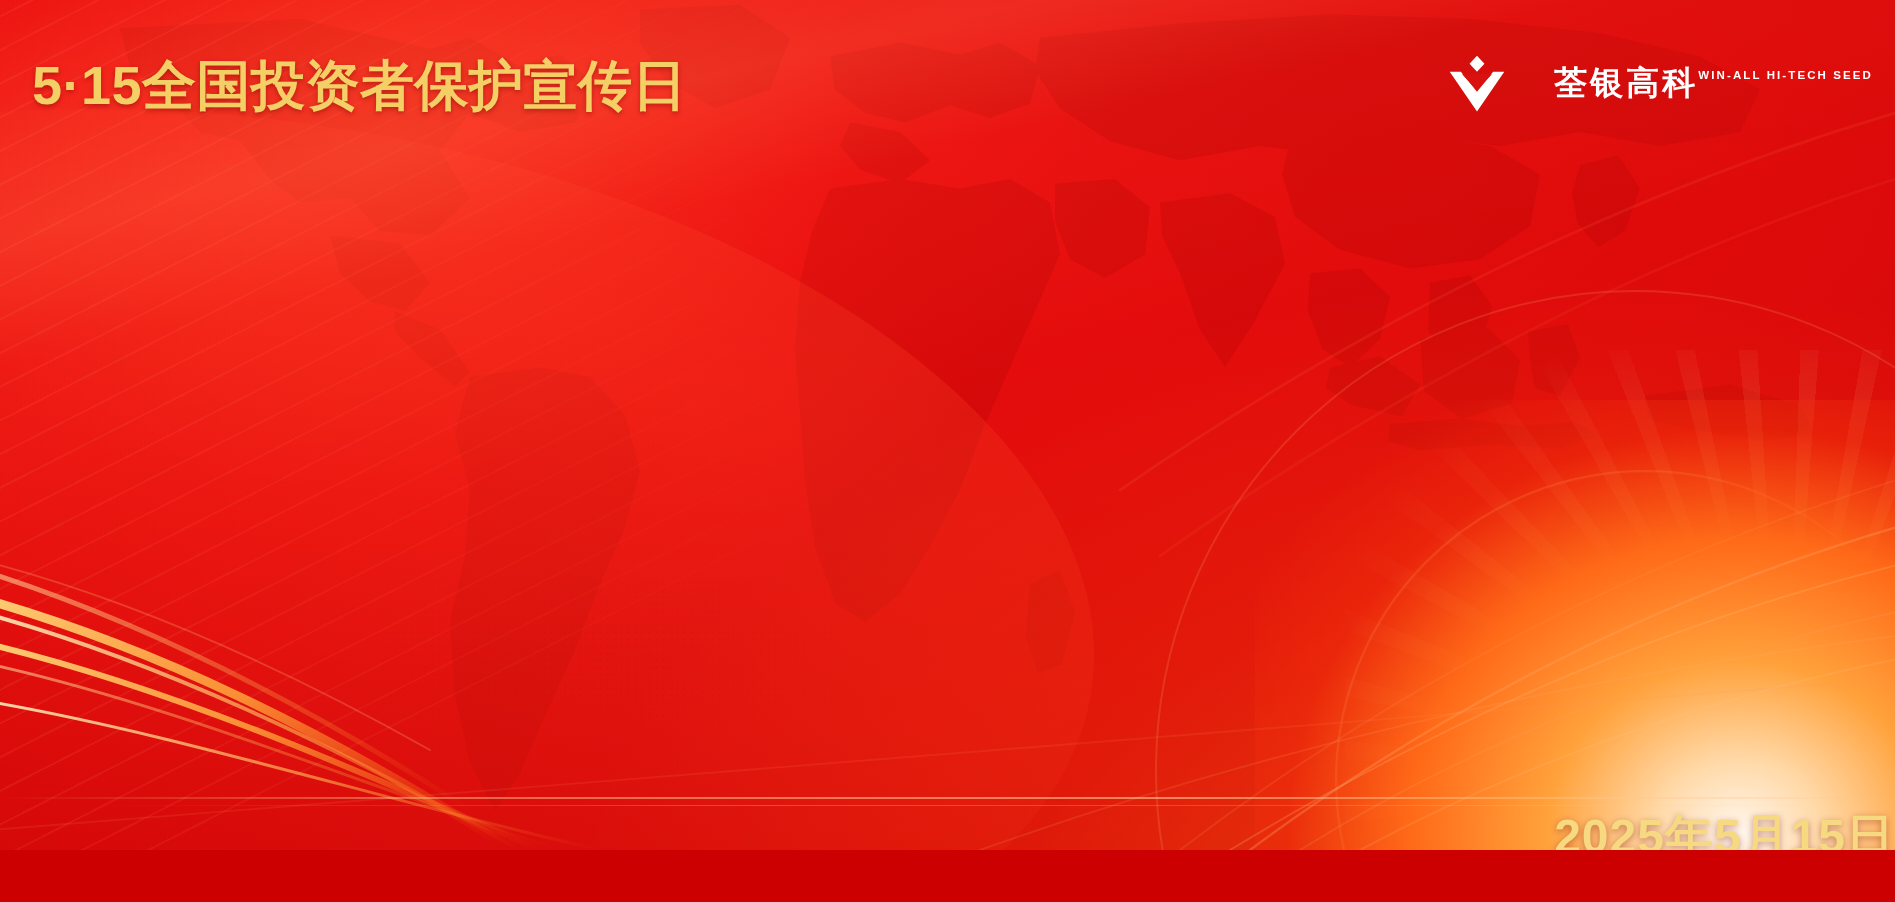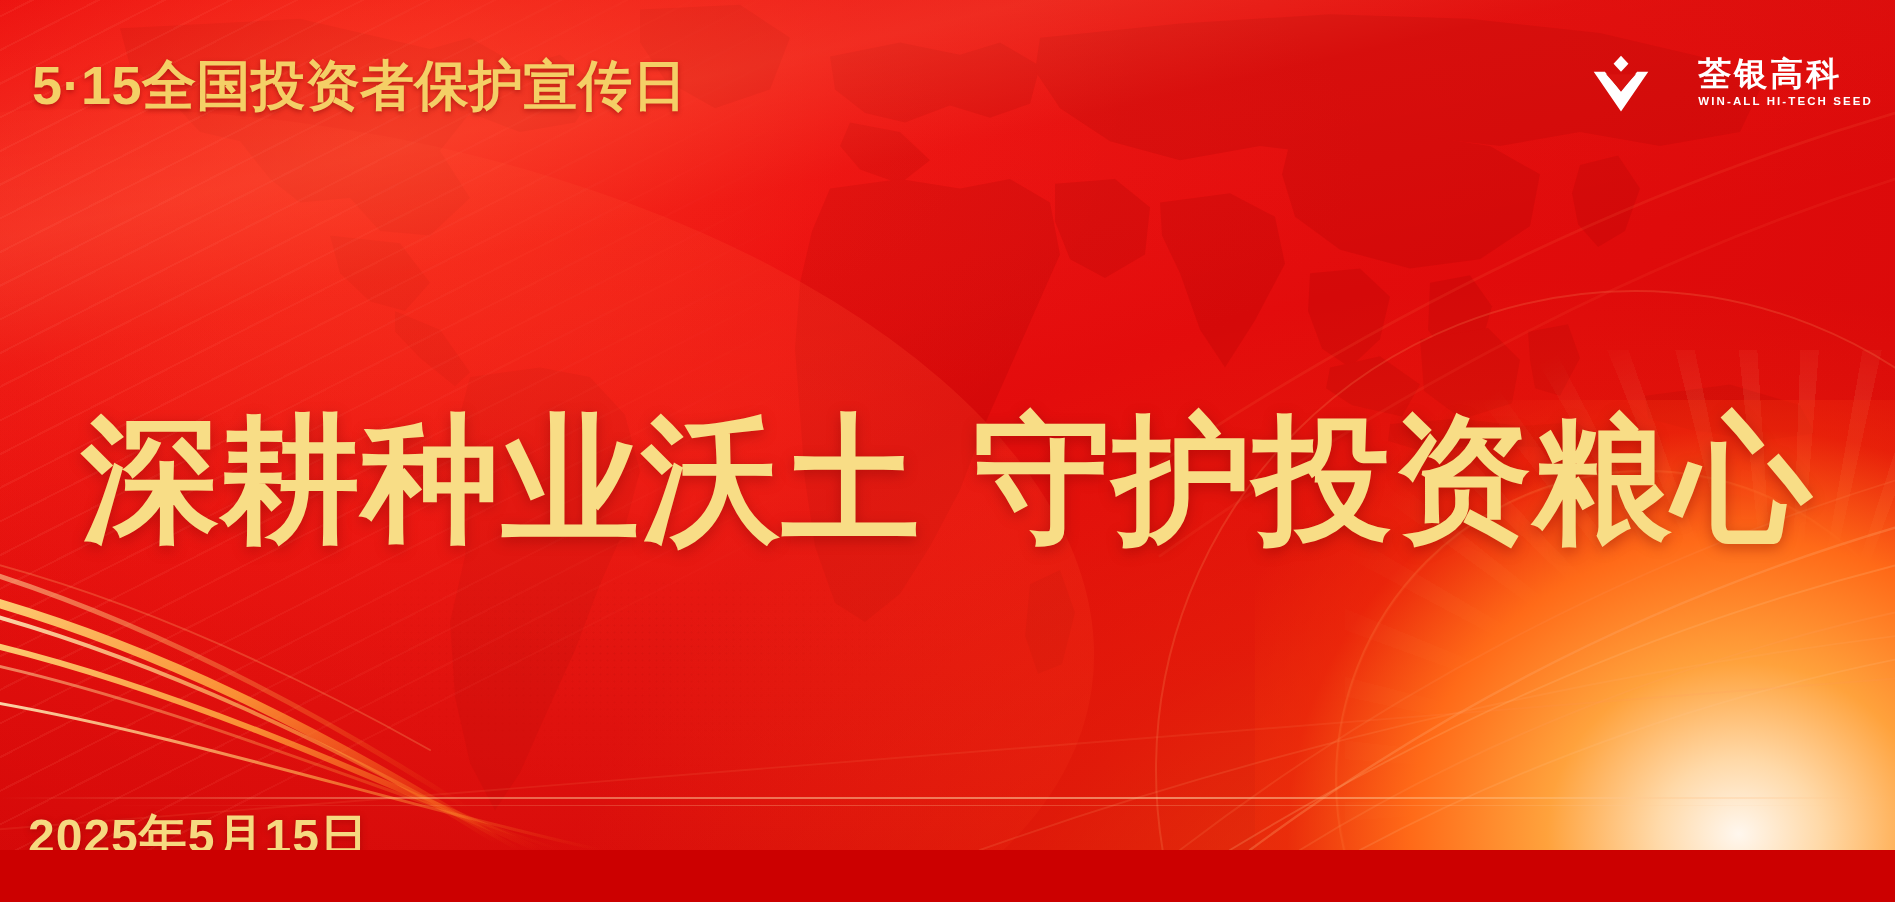--- a/index.html
+++ b/index.html
@@ -164,38 +164,38 @@
     color:#f8dd86;
     white-space:nowrap;
     line-height:1;
     text-shadow:0 4px 14px rgba(110,0,0,.35);
   }
   .headline .gap{ display:inline-block; width:52px; }
 
   .datestamp{
     position:absolute;
     left:0; right:0; top:805px;
-    text-align:left;
+    text-align:right;
     font-size:48px;
     font-weight:bold;
     color:#f6d980;
     letter-spacing:1px;
     text-shadow:0 2px 7px rgba(110,0,0,.40);
     margin-left:28px;
   }
 
   
   .logo{
     position:absolute;
     right:22px; top:52px;
     display:flex; align-items:center; gap:14px;
   }
   .logo-mark{ width:62px; height:62px; flex:0 0 auto; }
   .logo-mark svg{ width:100%; height:100%; display:block; }
-  .logo-text{ display:flex; flex-direction:column; align-items:flex-start;margin-left:32px; }
+  .logo-text{ display:flex; align-items:flex-start;margin-left:32px; }
   .logo-cn{
     font-size:33px; font-weight:bold; color:#ffffff;
     letter-spacing:3px; line-height:1.05;
   }
   .logo-en{
     font-size:11.5px; color:#ffffff; font-weight:bold;
     letter-spacing:2.1px; line-height:1.2; margin-top:3px;
     white-space:nowrap;
     text-align:right;
   }
@@ -318,23 +318,20 @@
         <path d="M-20 10 C120 46 270 110 430 200" stroke="rgba(255,190,120,.25)" stroke-width="2"></path>
       </g>
     </svg>
   </div>
 
   <div class="hline"></div>
   <div class="hline2"></div>
 
   <div class="eyebrow">5·15全国投资者保护宣传日</div>
 
-  <div class="headline">
-    <span>深耕种业沃土</span><span class="gap"></span><span>守护投资粮心</span>
-  </div>
 
   <div class="datestamp">2025年5月15日</div>
 
   <div class="logo">
     <div class="logo-mark">
       <svg viewBox="0 0 100 100" aria-hidden="true">
 
         <polygon points="50,6 62,19 50,32 38,19" fill="#ffffff"></polygon>
 
         <polygon points="6,32 24,32 50,64 76,32 94,32 50,96" fill="#ffffff"></polygon>

